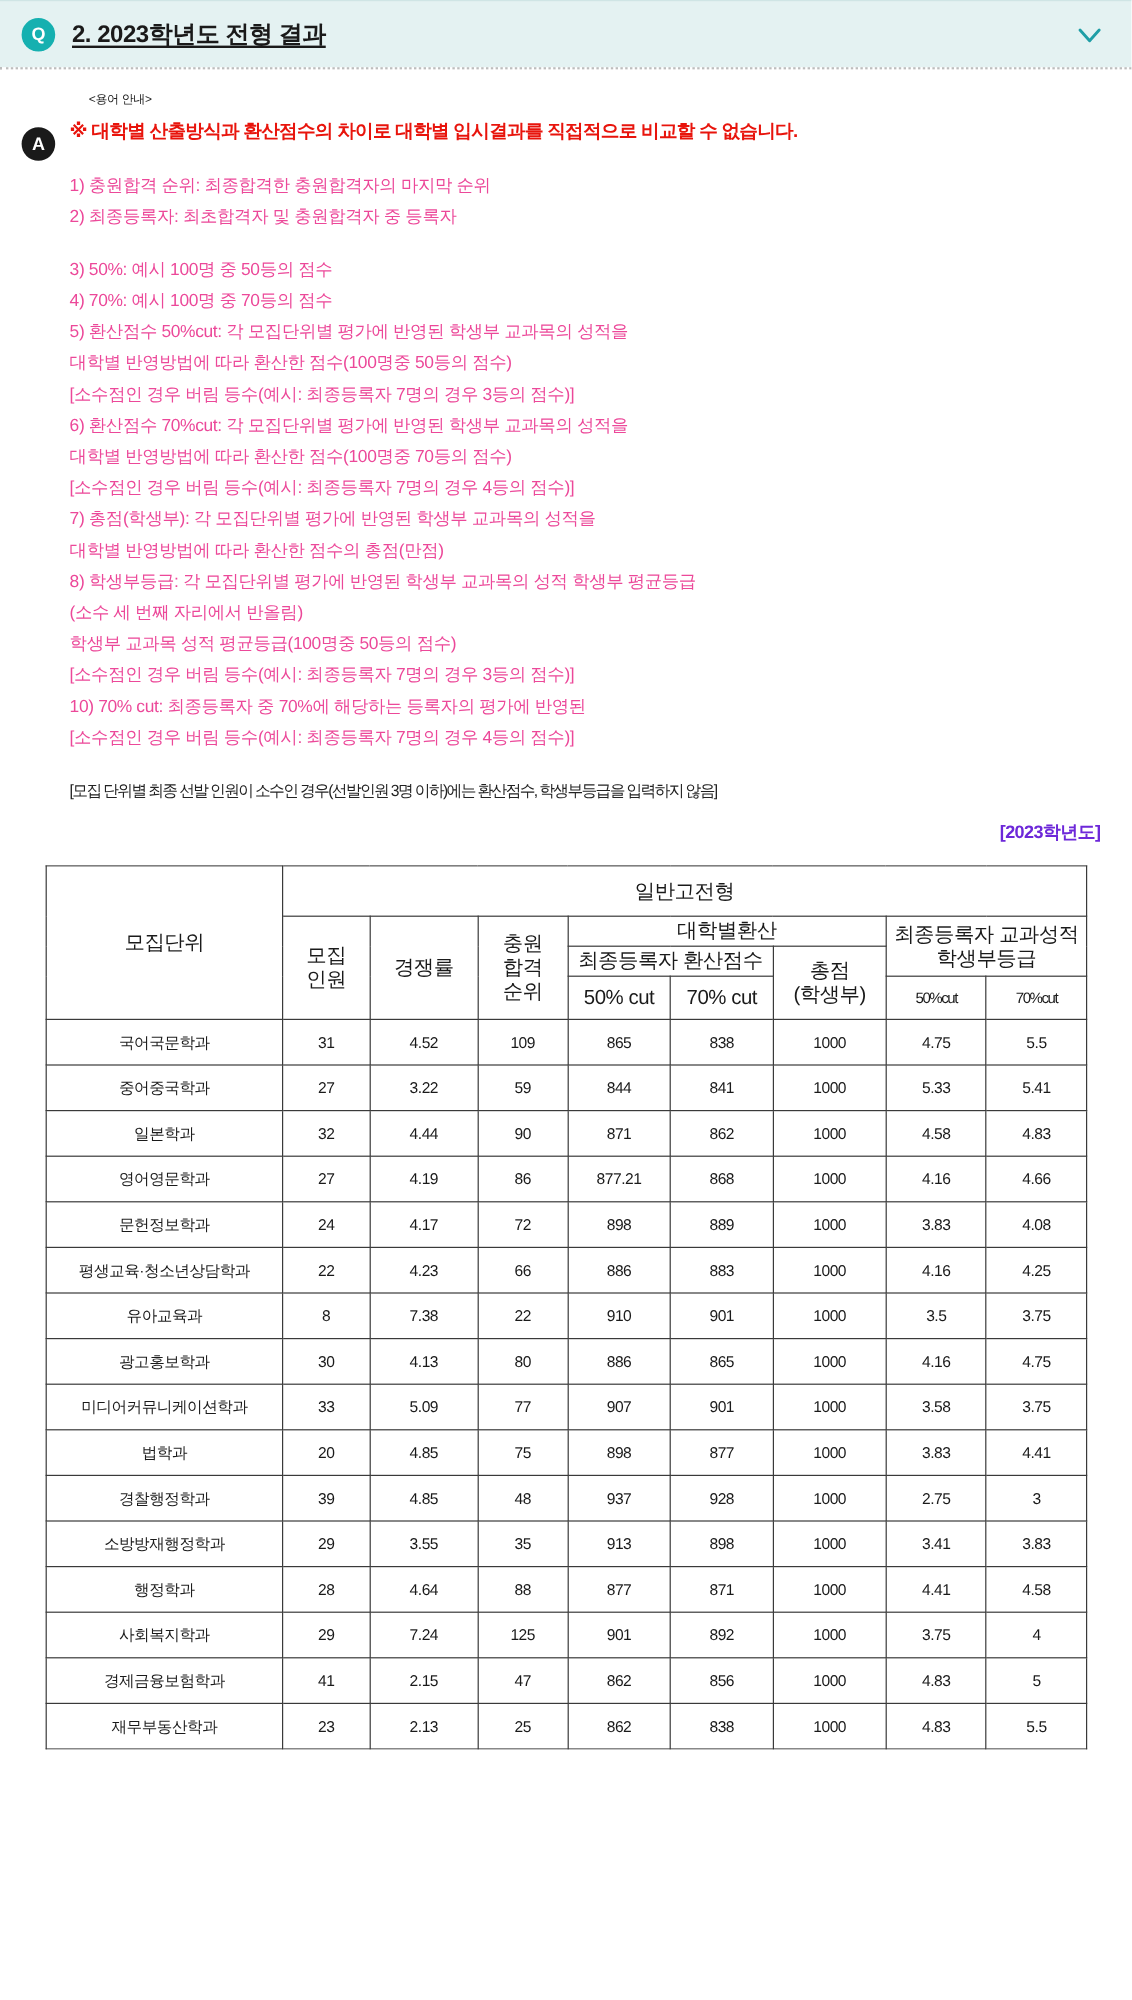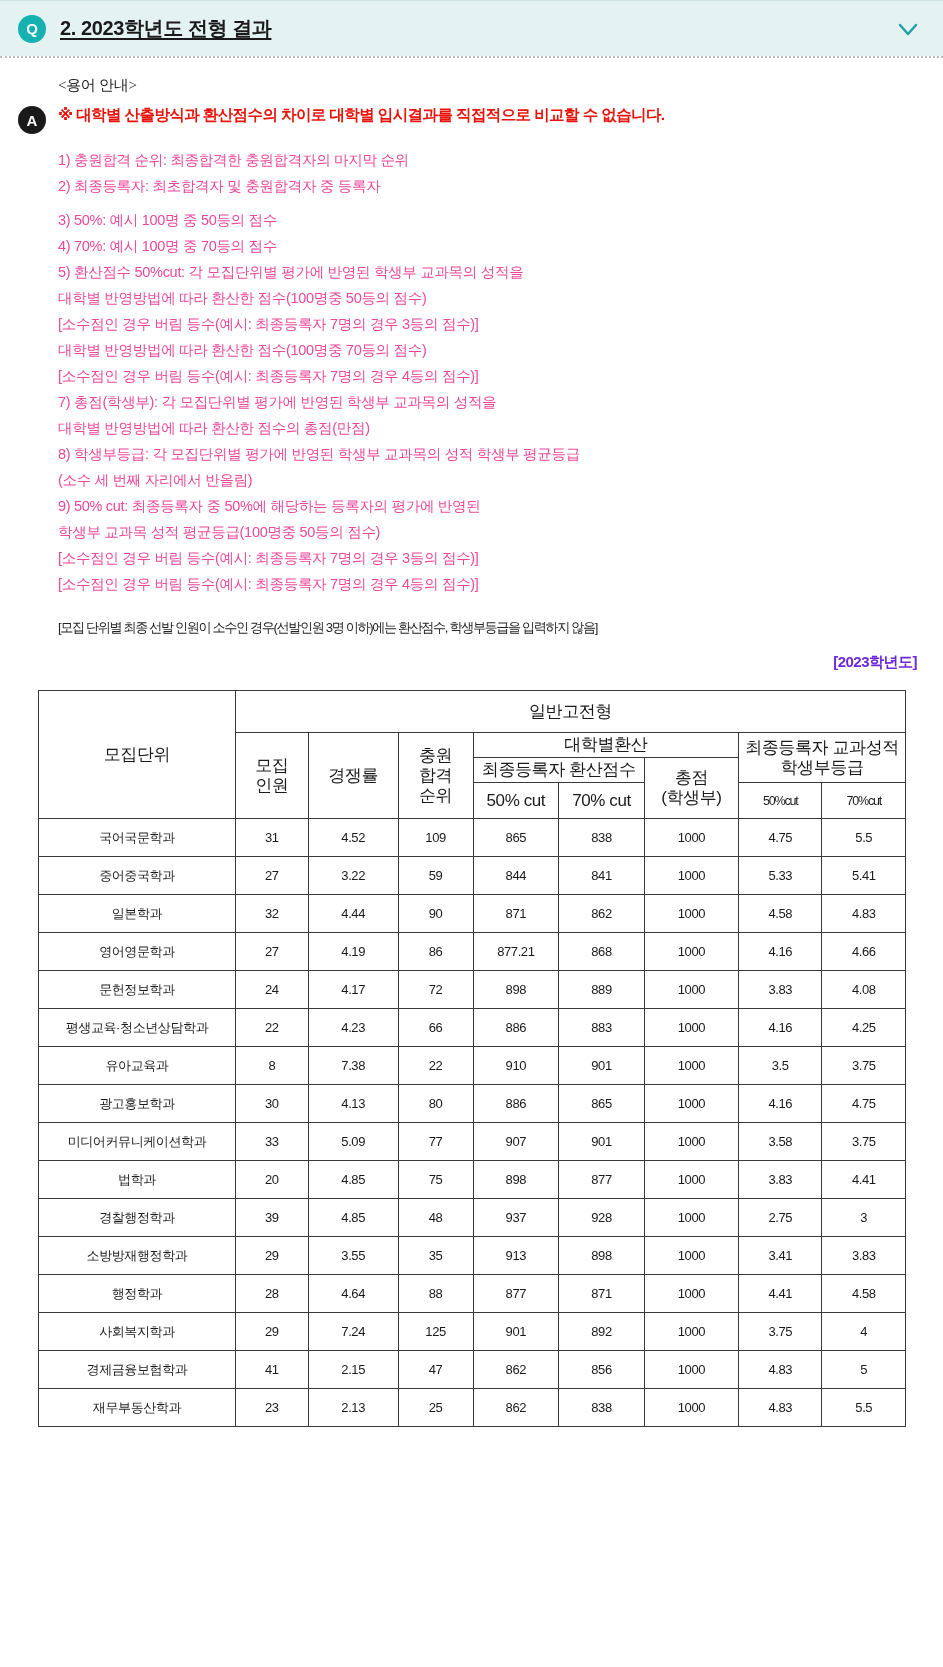--- a/index.html
+++ b/index.html
@@ -75,42 +75,41 @@
   .answer-badge-wrap {
     position: absolute;
     left: 18px;
     top: 48px;
   }
   .content {
     padding-left: 38px;
     padding-right: 6px;
   }
   .term-head {
-    font-size: 15px;
+    font-size: 10px;
     color: #222222;
-    margin: 4px 0 10px 0;
+    margin: 4px 0 10px 16px;
     letter-spacing: -0.3px;
-    font-family: Liberation Serif, serif;
   }
   .warn-line {
     font-size: 15.5px;
     font-weight: bold;
     color: #e8140c;
     letter-spacing: -0.6px;
     margin: 0 0 22px 0;
     line-height: 1.3;
   }
   .para {
     font-size: 14.5px;
     line-height: 26px;
     color: #ec4899;
     letter-spacing: -0.3px;
     white-space: nowrap;
   }
-  .para.gap-after { margin-bottom: 8px; }
+  .para.gap-after { margin-bottom: 18px; }
 
   .note-condensed {
     font-size: 13.5px;
     line-height: 22px;
     color: #222222;
     letter-spacing: -1.4px;
     margin-top: 20px;
     margin-bottom: 14px;
     white-space: nowrap;
     transform: scaleX(0.97);
@@ -216,29 +215,30 @@
     <div class="warn-line">※ 대학별 산출방식과 환산점수의 차이로 대학별 입시결과를 직접적으로 비교할 수 없습니다.</div>
 
     <div class="para">1) 충원합격 순위: 최종합격한 충원합격자의 마지막 순위</div>
     <div class="para gap-after">2) 최종등록자: 최초합격자 및 충원합격자 중 등록자</div>
 
     <div class="para">3) 50%: 예시 100명 중 50등의 점수</div>
     <div class="para">4) 70%: 예시 100명 중 70등의 점수</div>
     <div class="para">5) 환산점수 50%cut: 각 모집단위별 평가에 반영된 학생부 교과목의 성적을</div>
     <div class="para">대학별 반영방법에 따라 환산한 점수(100명중 50등의 점수)</div>
     <div class="para">[소수점인 경우 버림 등수(예시: 최종등록자 7명의 경우 3등의 점수)]</div>
+    <div class="para">6) 환산점수 70%cut: 각 모집단위별 평가에 반영된 학생부 교과목의 성적을</div>
     <div class="para">대학별 반영방법에 따라 환산한 점수(100명중 70등의 점수)</div>
     <div class="para">[소수점인 경우 버림 등수(예시: 최종등록자 7명의 경우 4등의 점수)]</div>
     <div class="para">7) 총점(학생부): 각 모집단위별 평가에 반영된 학생부 교과목의 성적을</div>
     <div class="para">대학별 반영방법에 따라 환산한 점수의 총점(만점)</div>
     <div class="para">8) 학생부등급: 각 모집단위별 평가에 반영된 학생부 교과목의 성적 학생부 평균등급</div>
     <div class="para">(소수 세 번째 자리에서 반올림)</div>
-    <div class="para">9) 50% cut: 최종등록자 중 50%에 해당하는 등록자의 평가에 반영된</div>
     <div class="para">학생부 교과목 성적 평균등급(100명중 50등의 점수)</div>
     <div class="para">[소수점인 경우 버림 등수(예시: 최종등록자 7명의 경우 3등의 점수)]</div>
+    <div class="para">10) 70% cut: 최종등록자 중 70%에 해당하는 등록자의 평가에 반영된</div>
     <div class="para">[소수점인 경우 버림 등수(예시: 최종등록자 7명의 경우 4등의 점수)]</div>
 
     <div class="note-condensed">[모집 단위별 최종 선발 인원이 소수인 경우(선발인원 3명 이하)에는 환산점수, 학생부등급을 입력하지 않음]</div>
 
     <div class="year-label">[2023학년도]</div>
   </div>
 </div>
 
 <div class="table-wrap">
   <table class="result">

